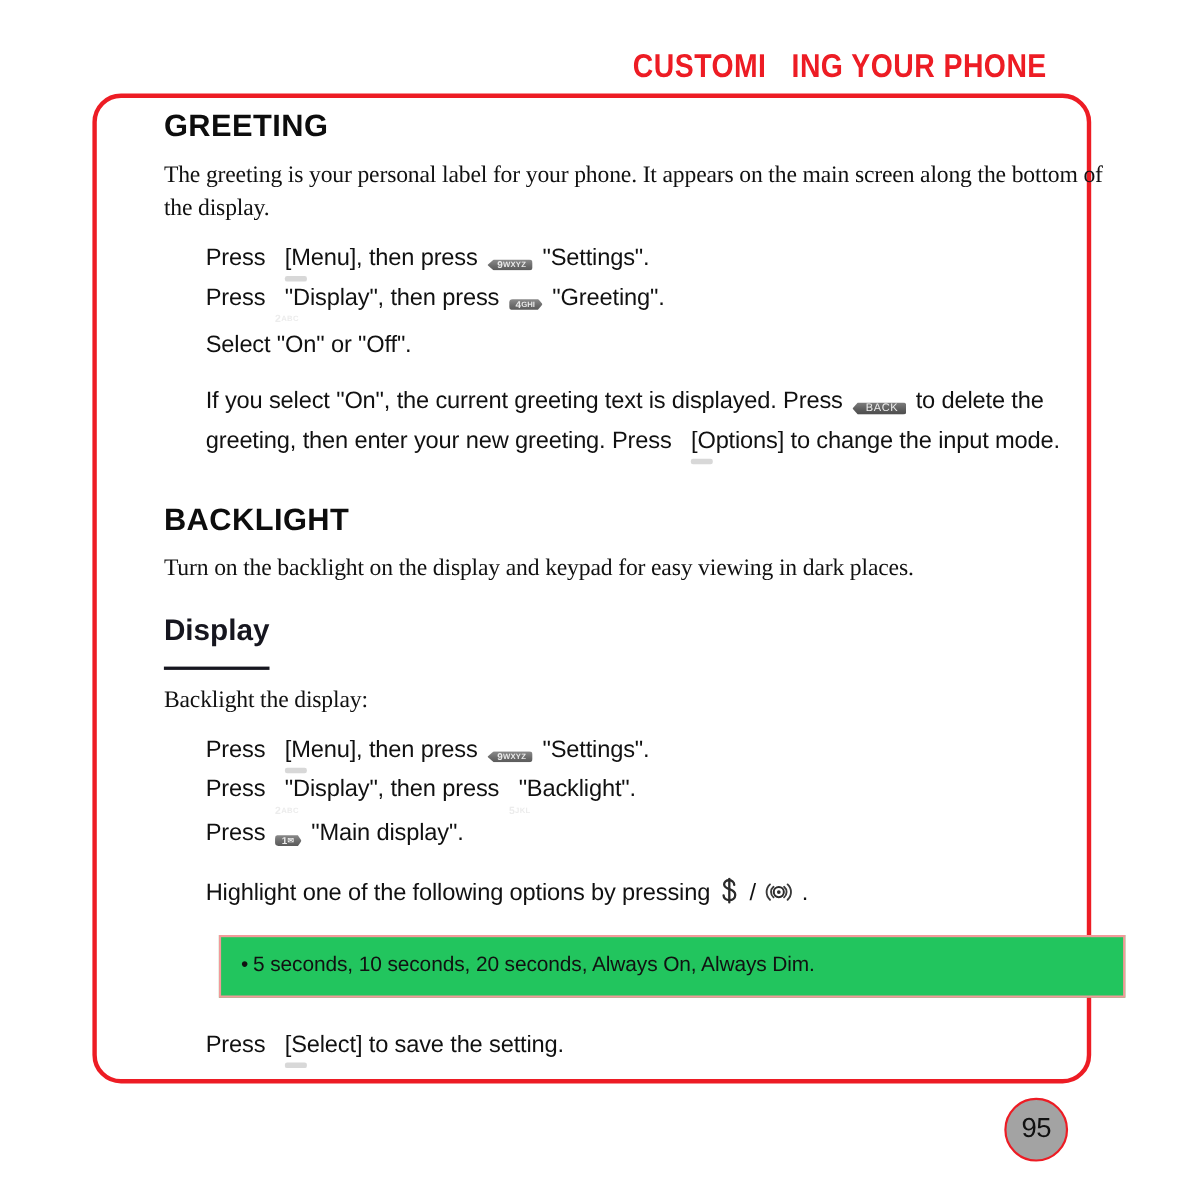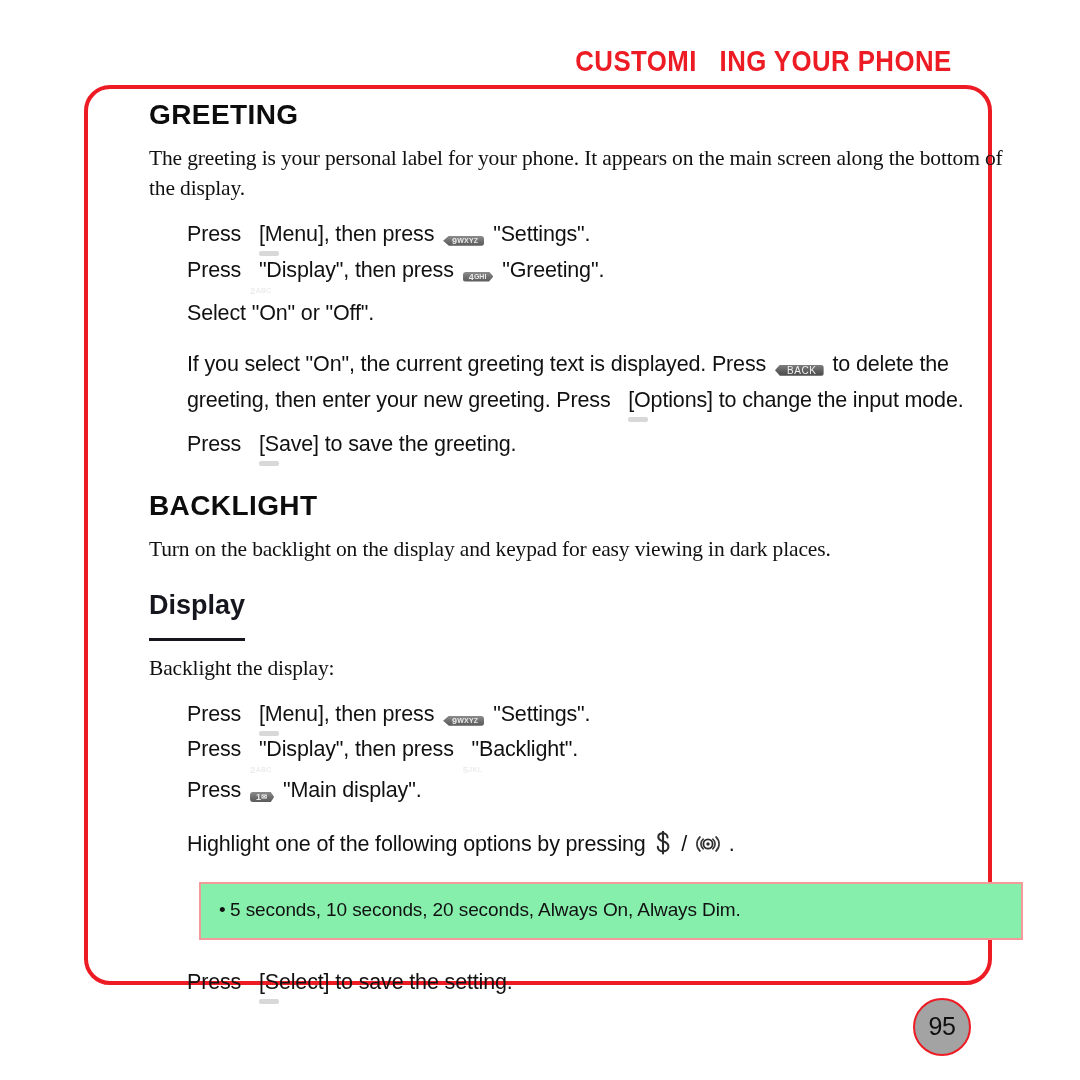--- a/index.html
+++ b/index.html
@@ -221,21 +221,21 @@
     width: 26px;
     height: 24px;
     vertical-align: -5px;
     margin: 0 2px;
   }
 
   
   .note-box {
     margin-left: 50px;
     margin-right: 10px;
-    background: #86efac;
+    background: #22c55e;
     border: 2px solid #F39A9A;
     padding: 14px 18px 15px 18px;
     box-sizing: border-box;
     width: 824px;
   }
   .note-box .note-text {
     font-size: 19px;
     line-height: 1.3;
     color: #111111;
     letter-spacing: -0.1px;
@@ -310,25 +310,20 @@
     <span>If you select "On", the current greeting text is displayed.  Press</span>
     <span class="key"><span class="key-back">BACK</span></span>
     <span>to delete the greeting, then enter your new greeting.  Press</span>
     <span class="key"><span class="key-soft"></span></span>
     <span>[Options] to change the input mode.</span>
   </div>
 
   <div class="spacer-12"></div>
 
   
-  <div class="step">
-    <span>Press</span>
-    <span class="key"><span class="key-soft"></span></span>
-    <span>[Save] to save the greeting.</span>
-  </div>
 
   <div class="spacer-30"></div>
 
   
   <h2 class="sec-head">BACKLIGHT</h2>
   <div class="spacer-12"></div>
   <p class="body-text">Turn on the backlight on the display and keypad for easy viewing in dark places.</p>
 
   <div class="spacer-26"></div>
 

